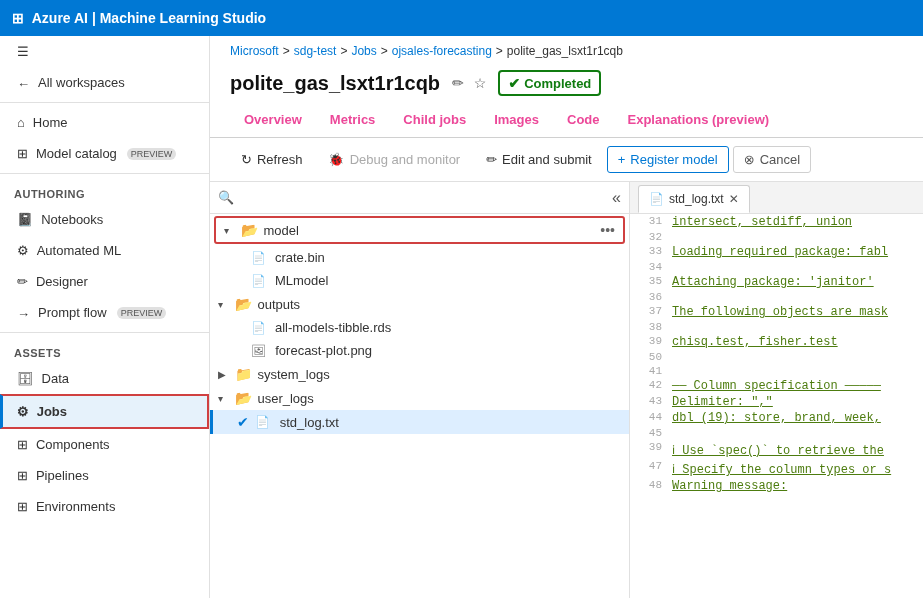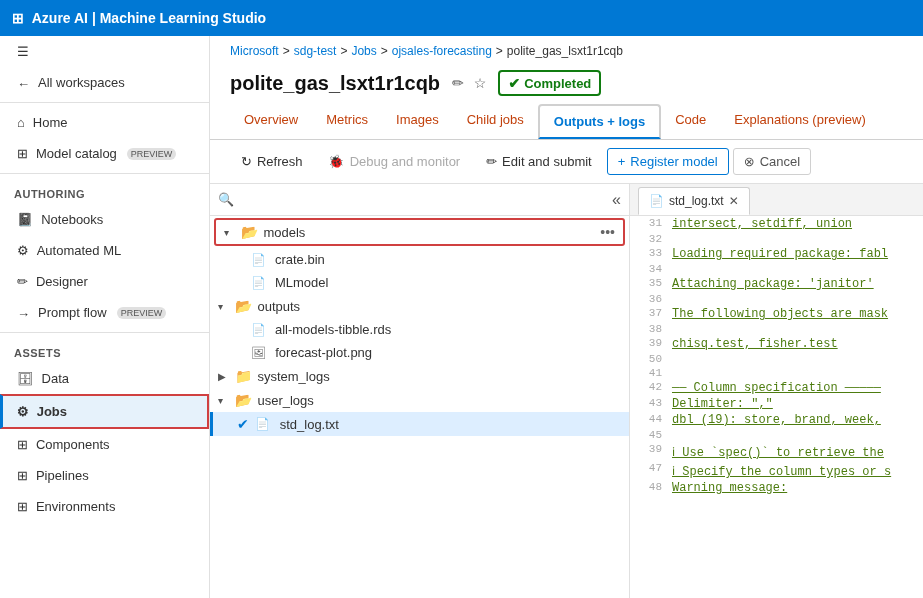--- a/index.html
+++ b/index.html
@@ -127,23 +127,24 @@
       display: flex;
       border-bottom: 1px solid #d0d0d0;
       padding: 0 20px;
       flex-shrink: 0;
       gap: 0;
     }
     .tab {
       padding: 8px 14px;
       cursor: pointer;
       font-size: 13px;
-      color: #c2410c;
+      color: #ec4899;
       border-bottom: 2px solid transparent;
       white-space: nowrap;
+      font-weight: bold;
     }
     .tab.active {
       border-bottom: 2px solid #0078d4;
       color: #0078d4;
       font-weight: 600;
       border: 2px solid #d0d0d0;
       border-bottom: 2px solid #0078d4;
       border-radius: 4px 4px 0 0;
     }
 
@@ -393,23 +394,22 @@
       </div>
       <div class="status-badge">
         <span class="status-dot">✔</span>
         <span>Completed</span>
       </div>
     </div>
 
     <div class="tabs">
       <div class="tab">Overview</div>
       <div class="tab">Metrics</div>
+      <div class="tab">Child jobs</div>
       <div class="tab">Images</div>
-      <div class="tab">Child jobs</div>
-      <div class="tab active">Outputs + logs</div>
       <div class="tab">Code</div>
       <div class="tab">Explanations (preview)</div>
     </div>
 
     <div class="toolbar">
       <button class="tool-btn">
         <span>↻</span>
         <span>Refresh</span>
       </button>
       <button class="tool-btn disabled">
@@ -435,21 +435,21 @@
       <div class="file-tree">
         <div class="file-search">
           <span style="color:#888; margin-right:4px;">🔍</span>
           <input type="text" placeholder="" style="flex: 1 1 0%; border: none; outline: none; font-size: 13px;">
           <button class="collapse-btn">«</button>
         </div>
 
         <div class="tree-item models-row">
           <span class="chevron">▾</span>
           <span class="folder-icon">📂</span>
-          <span>models</span>
+          <span>model</span>
           <button class="more-btn">•••</button>
         </div>
         <div class="tree-item tree-indent-1">
           <span class="chevron"></span>
           <span style="font-size:12px; color:#666; margin-right:4px;">📄</span>
           <span>crate.bin</span>
         </div>
         <div class="tree-item tree-indent-1">
           <span class="chevron"></span>
           <span style="font-size:12px; color:#666; margin-right:4px;">📄</span>

